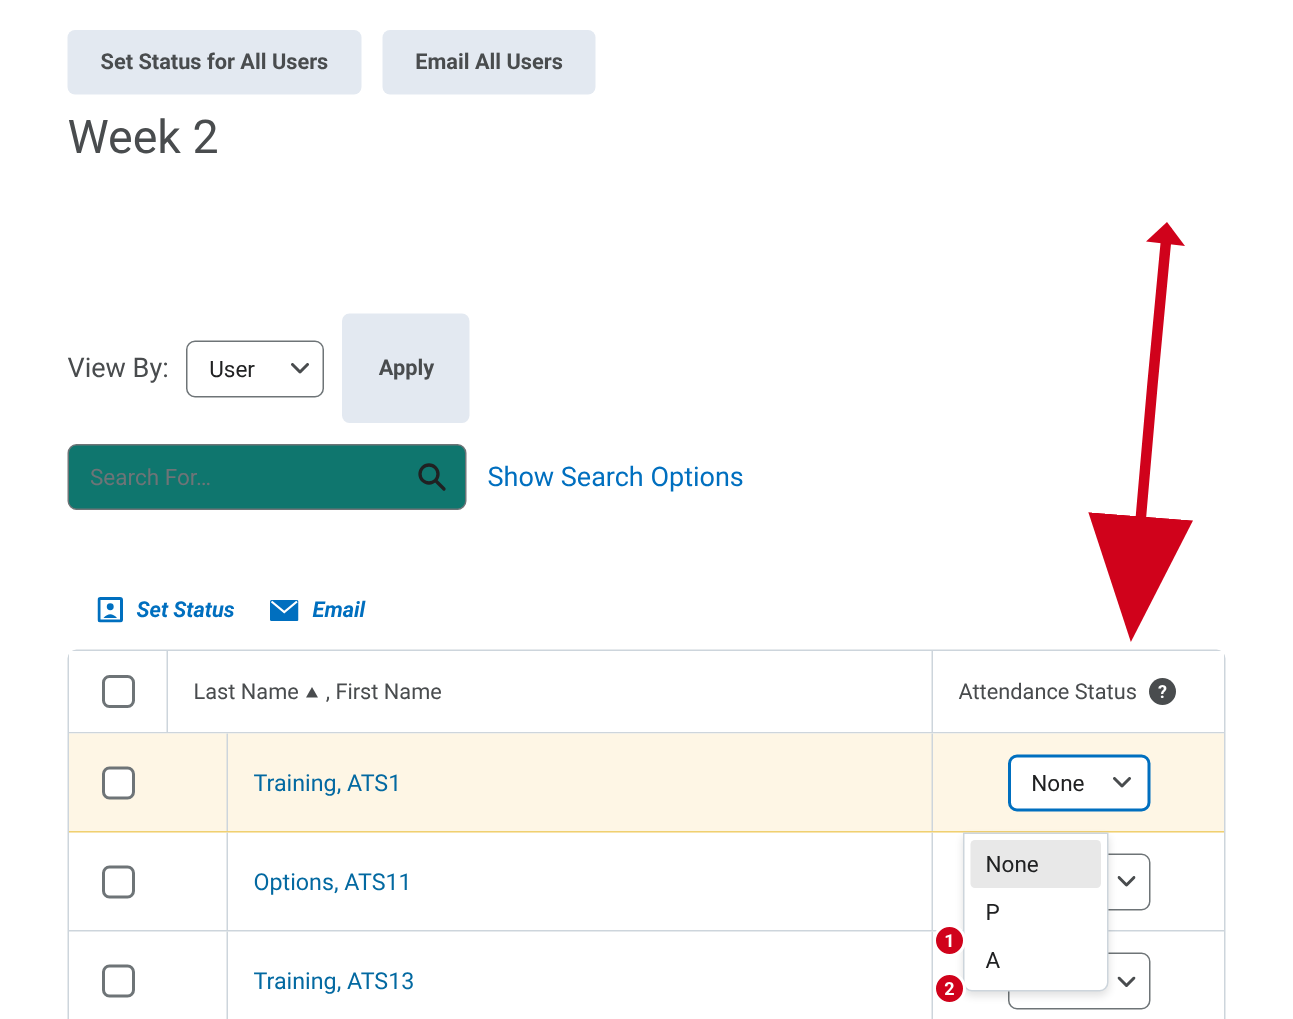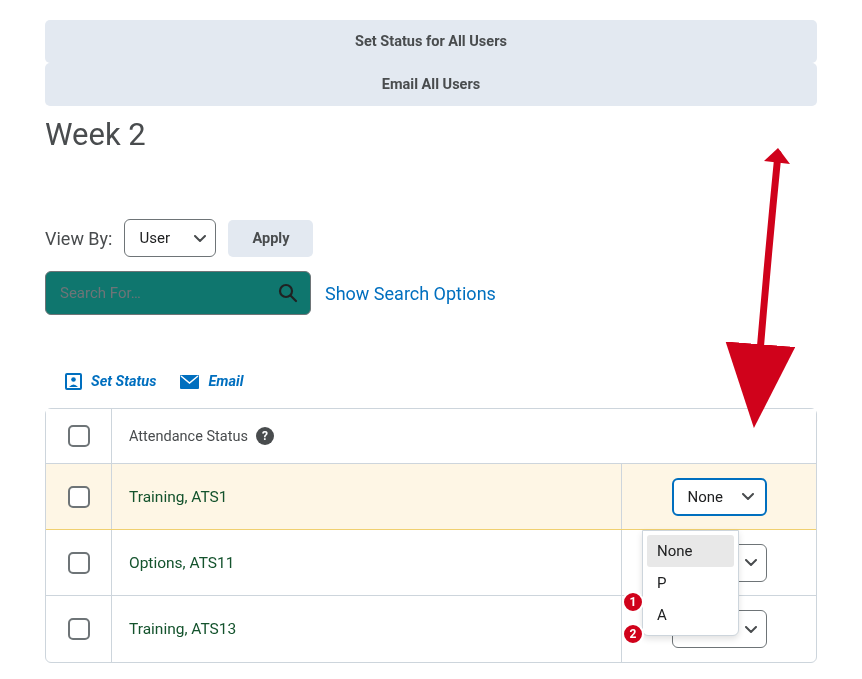--- a/index.html
+++ b/index.html
@@ -8,43 +8,42 @@
       box-sizing: border-box;
     }
     body {
       font-family: -apple-system, BlinkMacSystemFont, "Segoe UI", Roboto, Helvetica, Arial, sans-serif;
       background: #fff;
       padding: 20px 45px;
       color: #202122;
     }
     .top-buttons {
       display: flex;
-      gap: 0;
+      gap: 14px;
       margin-bottom: 10px;
-      flex-direction: column;
     }
     .btn-gray {
       background: #e3e9f1;
       border: none;
       padding: 13px 22px;
       font-size: 14.5px;
       font-weight: 700;
       font-family: inherit;
       color: #494c4e;
       border-radius: 5px;
       cursor: pointer;
     }
     .btn-gray.small {
-      padding: 10px 24px;
+      padding: 28px 24px;
     }
     h1.page-title {
       font-size: 31px;
       font-weight: 400;
       color: #494c4e;
-      margin-bottom: 66px;
+      margin-bottom: 99px;
     }
     .view-by-row {
       display: flex;
       align-items: center;
       gap: 12px;
       margin-bottom: 14px;
     }
     .view-by-label {
       font-size: 18px;
       color: #494c4e;
@@ -166,22 +165,23 @@
       position: relative;
     }
     .table-row:last-child {
       border-bottom: none;
     }
     .table-row.highlighted {
       background: #fef6e5;
       border-bottom: 1px solid #f0d070;
     }
     .table-row .col-name {
-      color: #14532d;
+      color: #0369a1;
       font-size: 15.5px;
+      margin-left: 40px;
     }
     .status-cell {
       width: 195px;
       display: flex;
       justify-content: center;
       border-left: 1px solid #cdd5dc;
       height: 100%;
       align-items: center;
     }
     .checkbox {
@@ -293,20 +293,27 @@
         <path d="M1 1 L9.5 8 L18 1" stroke="#fff" stroke-width="1.5" fill="none"></path>
       </svg>
     <span>Email</span>
   </div>
 </div>
 
 <div class="table">
   <div class="table-header">
     <div class="col-check">
       <div class="checkbox"></div>
+    </div>
+    <div class="col-name" style="cursor:pointer">
+      <span>Last Name</span>
+      <svg width="10" height="9" viewBox="0 0 10 9">
+          <path d="M5 1 L9 8 L1 8 Z" fill="#494c4e"></path>
+        </svg>
+      <span>, First Name</span>
     </div>
     <div class="col-status">
       <span>Attendance Status</span>
       <span class="help-icon">?</span>
     </div>
   </div>
 
   <div class="table-row highlighted" style="position:relative">
     <div class="col-check">
       <div class="checkbox"></div>

